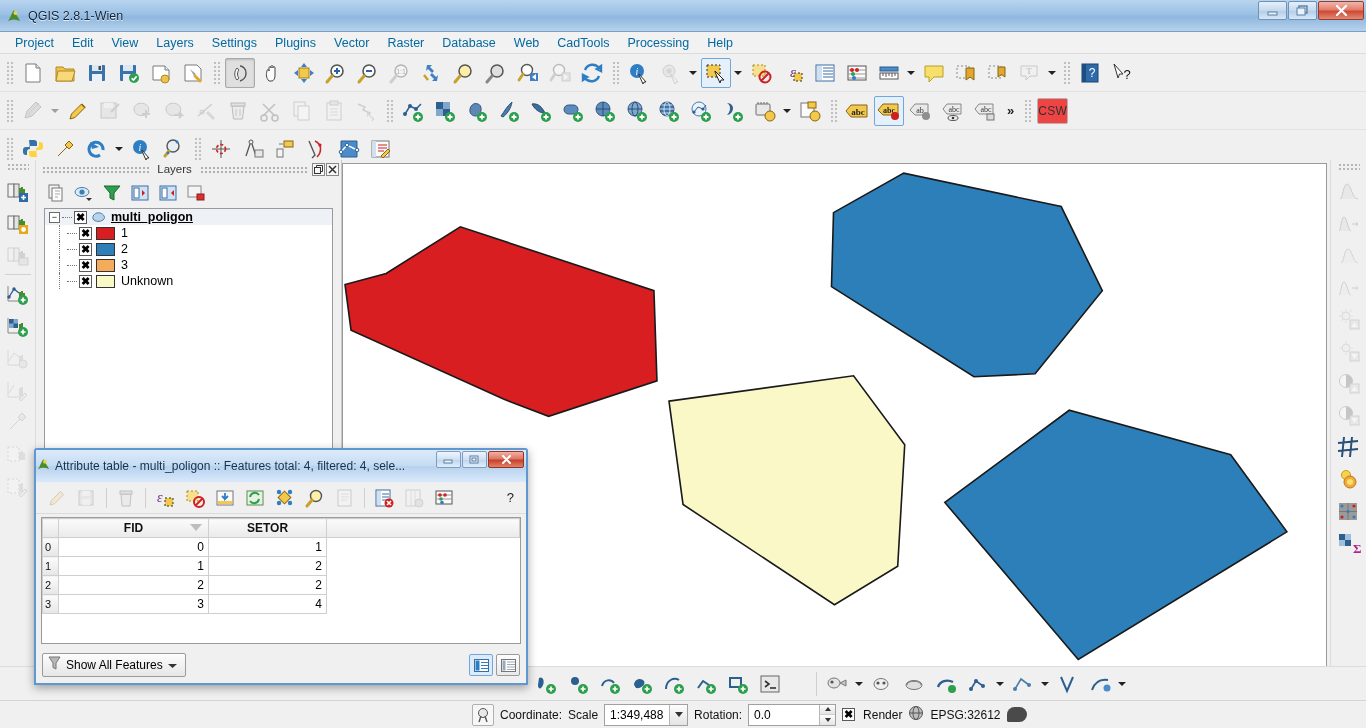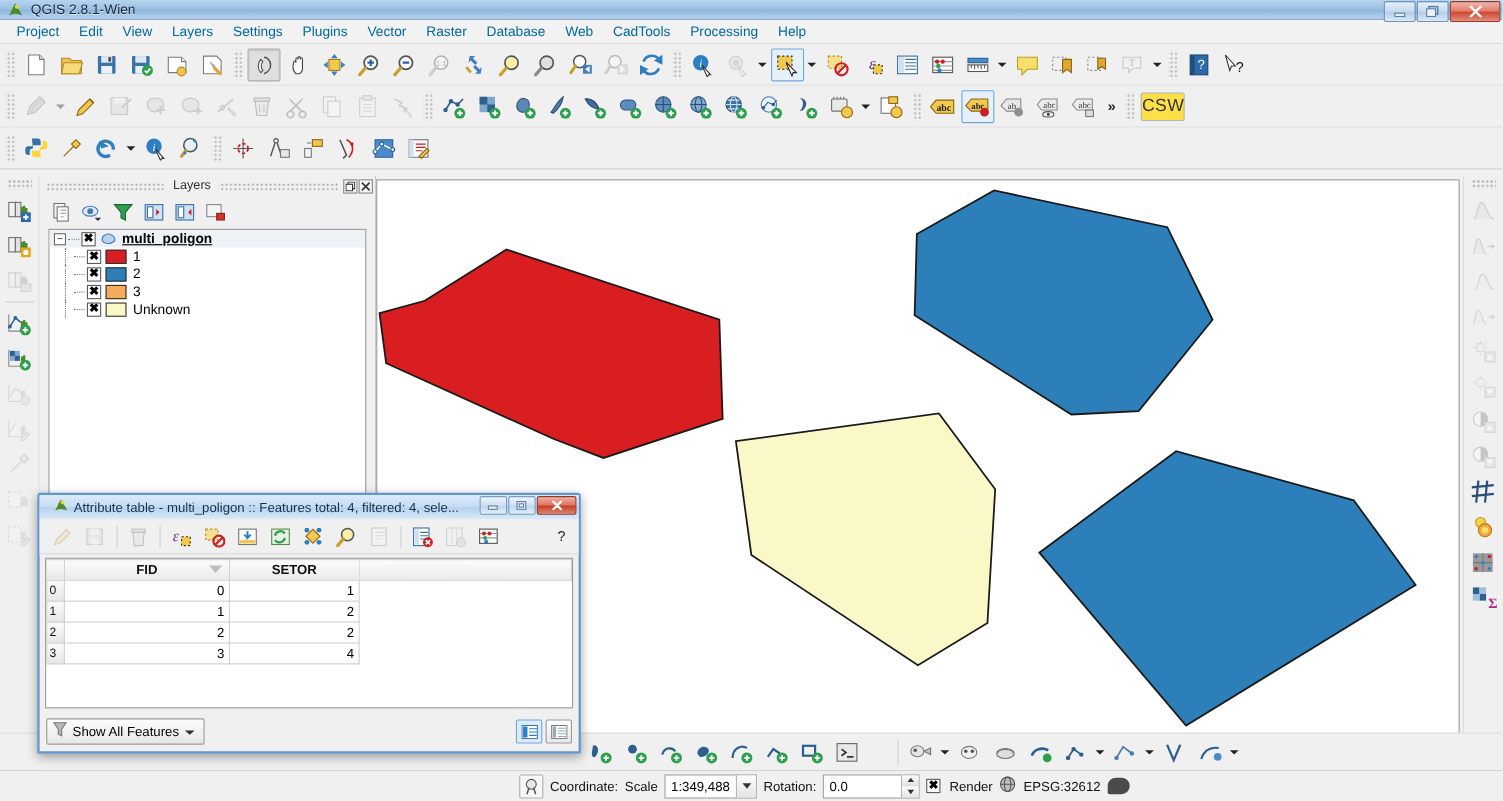--- a/index.html
+++ b/index.html
@@ -9,21 +9,21 @@
     overflow: hidden;
     font-family: "Liberation Sans", sans-serif;
     font-size: 12px;
     color: #000;
     background: #f0f0f0;
   }
   #app { position: relative; width: 1366px; height: 728px; }
 
   
   .titlebar {
-    height: 18px;
+    height: 32px;
     background: linear-gradient(to bottom, #b8d4ef 0%, #9cc1e4 45%, #8fb7de 55%, #b6d2ec 100%);
     border-bottom: 1px solid #7a9fc4;
     display: flex; align-items: center;
     position: relative;
   }
   .title-icon { width: 16px; height: 16px; margin: 0 6px 0 6px; position: relative; }
   .title-text {
     font-size: 12.5px; font-weight: normal; color: #10243c;
     text-shadow: 0 1px 0 rgba(255,255,255,.7);
   }
@@ -83,23 +83,23 @@
   .tb-caret {
     width: 11px; height: 30px; display:flex; align-items:center; justify-content:center;
     margin-right: 2px;
   }
   .tb-caret:after {
     content:''; border-left: 4px solid transparent; border-right: 4px solid transparent;
     border-top: 4px solid #222;
   }
   .tb-more { font-size: 13px; font-weight: bold; padding: 0 6px; color:#222; }
   .csw-btn {
-    min-width: 30px; height: 26px; border: 1px solid #b4b4b4; background: #fde047;
+    min-width: 30px; height: 26px; border: 1px solid #b4b4b4; background: #ef4444;
     display:flex; align-items:center; justify-content:center;
-    font-size: 16px; letter-spacing: .3px; color: #333; margin: 0 2px; border-radius: 2px;
+    font-size: 12px; letter-spacing: .3px; color: #333; margin: 0 2px; border-radius: 2px;
   }
 
   
   .main {
     position: absolute; left: 0; top: 160px; right: 0; bottom: 28px;
     display: flex;
   }
   .side-toolbar {
     width: 36px; background: #f0f0f0; border-right: 1px solid #dcdcdc;
     display: flex; flex-direction: column; align-items: center;
@@ -173,23 +173,23 @@
   .attr-win {
     position: absolute; left: 34px; top: 448px; width: 494px; height: 237px;
     background: #f0f0f0;
     border: 2px solid #5f97d0;
     border-radius: 3px 3px 0 0;
     box-shadow: 0 3px 10px rgba(0,0,0,.35);
     display: flex; flex-direction: column;
     z-index: 30;
   }
   .attr-title {
-    height: 22px; display: flex; align-items: center;
+    height: 32px; display: flex; align-items: center;
     background: linear-gradient(to bottom, #dcebfb 0%, #c6dcf3 48%, #b7d2ee 52%, #d9e9fa 100%);
-    padding-left: 12px; position: relative;
+    padding-left: 0; position: relative;
   }
   .attr-title-text { font-size: 12px; color: #14314f; margin-left: 4px; white-space: nowrap; }
   .attr-wbtns { position: absolute; right: 2px; top: 1px; display: flex; gap: 1px; }
   .attr-wbtn { width: 25px; height: 17px; border: 1px solid #7b9dc0; border-radius: 2px;
     background: linear-gradient(to bottom, #eef5fd 0%, #cfe0f2 50%, #bed4ec 51%, #e1eefb 100%);
     display:flex; align-items:center; justify-content:center; }
   .attr-wbtn.close { width: 36px;
     background: linear-gradient(to bottom, #f1b1a6 0%, #de7663 45%, #c9402a 55%, #dd836f 100%);
     border-color: #97331f; }
   .attr-toolbar {

